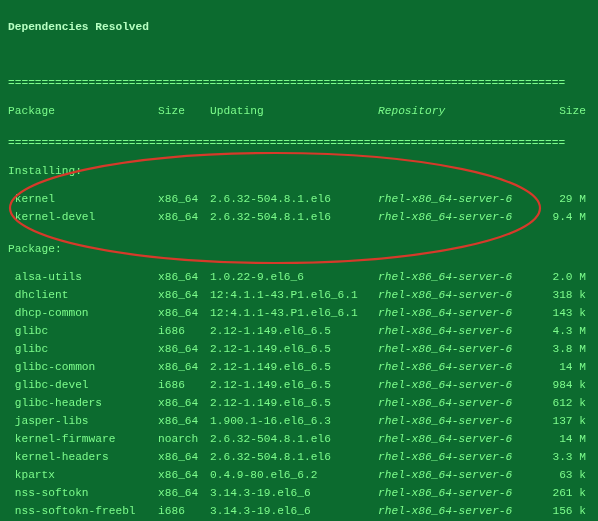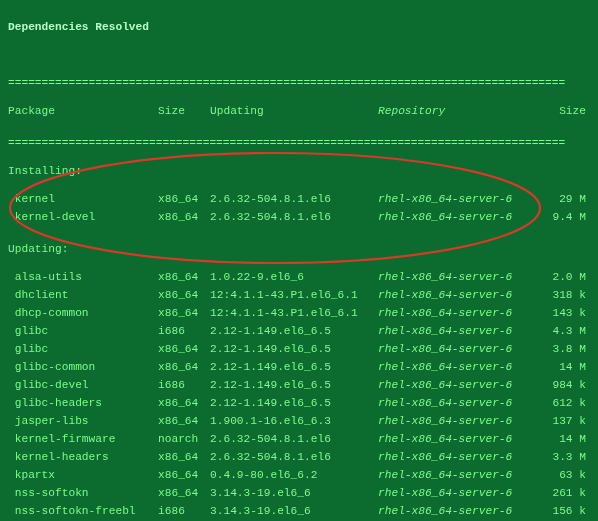--- a/index.html
+++ b/index.html
@@ -47,21 +47,21 @@
 <body>
 
 <div class="terminal">
 <div class="bright">Dependencies Resolved</div>
 <div> </div>
 <div class="dbl-line">===================================================================================</div>
 <div class="hdr"><span class="pkg">Package</span><span class="arch">Size</span><span class="ver">Updating</span><span class="repo">Repository</span><span class="size">Size</span></div>
 <div class="dbl-line">===================================================================================</div>
 <div>Installing:</div>
 <div id="installing-rows"><div class="row"><span class="pkg"> kernel</span><span class="arch">x86_64</span><span class="ver">2.6.32-504.8.1.el6</span><span class="repo">rhel-x86_64-server-6</span><span class="size"> 29 M</span></div><div class="row"><span class="pkg"> kernel-devel</span><span class="arch">x86_64</span><span class="ver">2.6.32-504.8.1.el6</span><span class="repo">rhel-x86_64-server-6</span><span class="size">9.4 M</span></div></div>
-<div>Updating:</div>
+<div>Package:</div>
 <div id="updating-rows"><div class="row"><span class="pkg"> alsa-utils</span><span class="arch">x86_64</span><span class="ver">1.0.22-9.el6_6</span><span class="repo">rhel-x86_64-server-6</span><span class="size">2.0 M</span></div><div class="row"><span class="pkg"> dhclient</span><span class="arch">x86_64</span><span class="ver">12:4.1.1-43.P1.el6_6.1</span><span class="repo">rhel-x86_64-server-6</span><span class="size">318 k</span></div><div class="row"><span class="pkg"> dhcp-common</span><span class="arch">x86_64</span><span class="ver">12:4.1.1-43.P1.el6_6.1</span><span class="repo">rhel-x86_64-server-6</span><span class="size">143 k</span></div><div class="row"><span class="pkg"> glibc</span><span class="arch">i686</span><span class="ver">2.12-1.149.el6_6.5</span><span class="repo">rhel-x86_64-server-6</span><span class="size">4.3 M</span></div><div class="row"><span class="pkg"> glibc</span><span class="arch">x86_64</span><span class="ver">2.12-1.149.el6_6.5</span><span class="repo">rhel-x86_64-server-6</span><span class="size">3.8 M</span></div><div class="row"><span class="pkg"> glibc-common</span><span class="arch">x86_64</span><span class="ver">2.12-1.149.el6_6.5</span><span class="repo">rhel-x86_64-server-6</span><span class="size"> 14 M</span></div><div class="row"><span class="pkg"> glibc-devel</span><span class="arch">i686</span><span class="ver">2.12-1.149.el6_6.5</span><span class="repo">rhel-x86_64-server-6</span><span class="size">984 k</span></div><div class="row"><span class="pkg"> glibc-headers</span><span class="arch">x86_64</span><span class="ver">2.12-1.149.el6_6.5</span><span class="repo">rhel-x86_64-server-6</span><span class="size">612 k</span></div><div class="row"><span class="pkg"> jasper-libs</span><span class="arch">x86_64</span><span class="ver">1.900.1-16.el6_6.3</span><span class="repo">rhel-x86_64-server-6</span><span class="size">137 k</span></div><div class="row"><span class="pkg"> kernel-firmware</span><span class="arch">noarch</span><span class="ver">2.6.32-504.8.1.el6</span><span class="repo">rhel-x86_64-server-6</span><span class="size"> 14 M</span></div><div class="row"><span class="pkg"> kernel-headers</span><span class="arch">x86_64</span><span class="ver">2.6.32-504.8.1.el6</span><span class="repo">rhel-x86_64-server-6</span><span class="size">3.3 M</span></div><div class="row"><span class="pkg"> kpartx</span><span class="arch">x86_64</span><span class="ver">0.4.9-80.el6_6.2</span><span class="repo">rhel-x86_64-server-6</span><span class="size"> 63 k</span></div><div class="row"><span class="pkg"> nss-softokn</span><span class="arch">x86_64</span><span class="ver">3.14.3-19.el6_6</span><span class="repo">rhel-x86_64-server-6</span><span class="size">261 k</span></div><div class="row"><span class="pkg"> nss-softokn-freebl</span><span class="arch">i686</span><span class="ver">3.14.3-19.el6_6</span><span class="repo">rhel-x86_64-server-6</span><span class="size">156 k</span></div></div>
 
 
 
 
 
 
 <svg class="annot" viewBox="0 0 598 521">
   <ellipse cx="275" cy="208" rx="265" ry="55" fill="none" stroke="#d63a2a" stroke-width="2.2" stroke-linecap="round"></ellipse>
 </svg>

